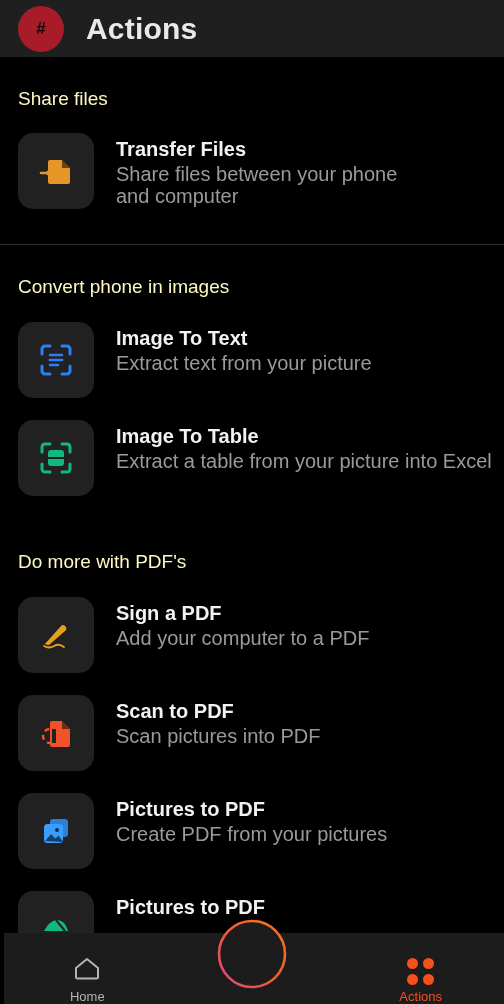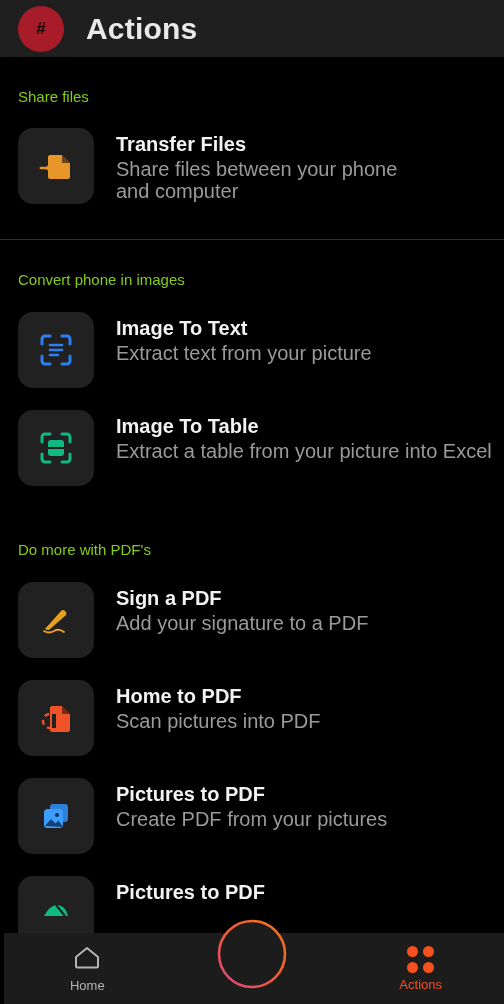--- a/index.html
+++ b/index.html
@@ -26,21 +26,21 @@
     font-size:17px; font-weight:700; color:#1a0406; line-height:1;
   }
   .header-title {
     font-size:30px; font-weight:700; color:#E9E9E9; letter-spacing:.2px;
   }
 
   
   .body { position:absolute; top:57px; left:0; right:0; bottom:0; background:#000; }
 
   .section-label {
-    font-size:15px; color:#84cc16; padding:0 0 0 18px;
+    font-size:19px; color:#fef9c3; padding:0 0 0 18px;
   }
   .divider { height:1px; background:#2E2E2E; width:100%; }
 
   .row {
     display:flex; align-items:flex-start; gap:22px;
     padding-left:18px; padding-right:12px;
   }
   .tile {
     width:76px; height:76px; border-radius:15px;
     background:#212121; flex:0 0 auto;
@@ -52,21 +52,21 @@
   }
   .row-sub {
     font-size:20px; color:#9A9A9A; line-height:22px; margin-top:1px;
     max-width:300px;
   }
   .row-sub.wide { max-width:400px; }
 
   
   .navbar {
     position:absolute; left:4px; right:0; bottom:0; height:71px;
-    background:#1C1C1C; display:flex; align-items:center;
+    background:#1C1C1C; display:flex; align-items:flex-end;
   }
   .nav-item {
     flex:1; display:flex; flex-direction:column;
     align-items:center; justify-content:center; gap:4px;
   }
   .nav-label { font-size:13px; }
   .nav-label.inactive { color:#B4B4B4; }
   .nav-label.active { color:#F4511E; }
   .dots-grid {
     display:grid; grid-template-columns:11px 11px; grid-gap:5px;
@@ -171,37 +171,37 @@
     <div class="row">
       <div class="tile">
         <svg width="40" height="40" viewBox="0 0 40 40">
           <path d="M9 29 L25 11 a3.2 3.2 0 0 1 4.6 4.4 L13 30 z" fill="#E5A01F"></path>
           <path d="M9 29 l4 1 l-1 -4 z" fill="#E5A01F"></path>
           <path d="M8 31 q5 3 10 0 t10 1" fill="none" stroke="#E5A01F" stroke-width="1.8" stroke-linecap="round"></path>
         </svg>
       </div>
       <div class="row-text">
         <div class="row-title">Sign a PDF</div>
-        <div class="row-sub wide">Add your signature to a PDF</div>
+        <div class="row-sub wide">Add your computer to a PDF</div>
       </div>
     </div>
 
     <div style="height:22px"></div>
     <div class="row">
       <div class="tile">
         <svg width="40" height="40" viewBox="0 0 40 40">
           <path d="M16 8 h10 l8 8 v16 a2 2 0 0 1 -2 2 h-16 a2 2 0 0 1 -2 -2 v-22 a2 2 0 0 1 2 -2 z" fill="#F0522A"></path>
           <path d="M26 8 v8 h8 z" fill="#000" opacity=".5"></path>
           <circle cx="14" cy="23" r="7" fill="none" stroke="#F0522A" stroke-width="2.4" stroke-dasharray="5 4"></circle>
           <rect x="16" y="16" width="4" height="14" fill="#212121"></rect>
           <rect x="20" y="16" width="3" height="14" fill="#F0522A"></rect>
         </svg>
       </div>
       <div class="row-text">
-        <div class="row-title">Home to PDF</div>
+        <div class="row-title">Scan to PDF</div>
         <div class="row-sub wide">Scan pictures into PDF</div>
       </div>
     </div>
 
     <div style="height:22px"></div>
     <div class="row">
       <div class="tile">
         <svg width="40" height="40" viewBox="0 0 40 40">
           <rect x="14" y="8" width="18" height="18" rx="3" fill="#2E7FD6"></rect>
           <rect x="8" y="13" width="19" height="19" rx="3.5" fill="#3B9EFF"></rect>

